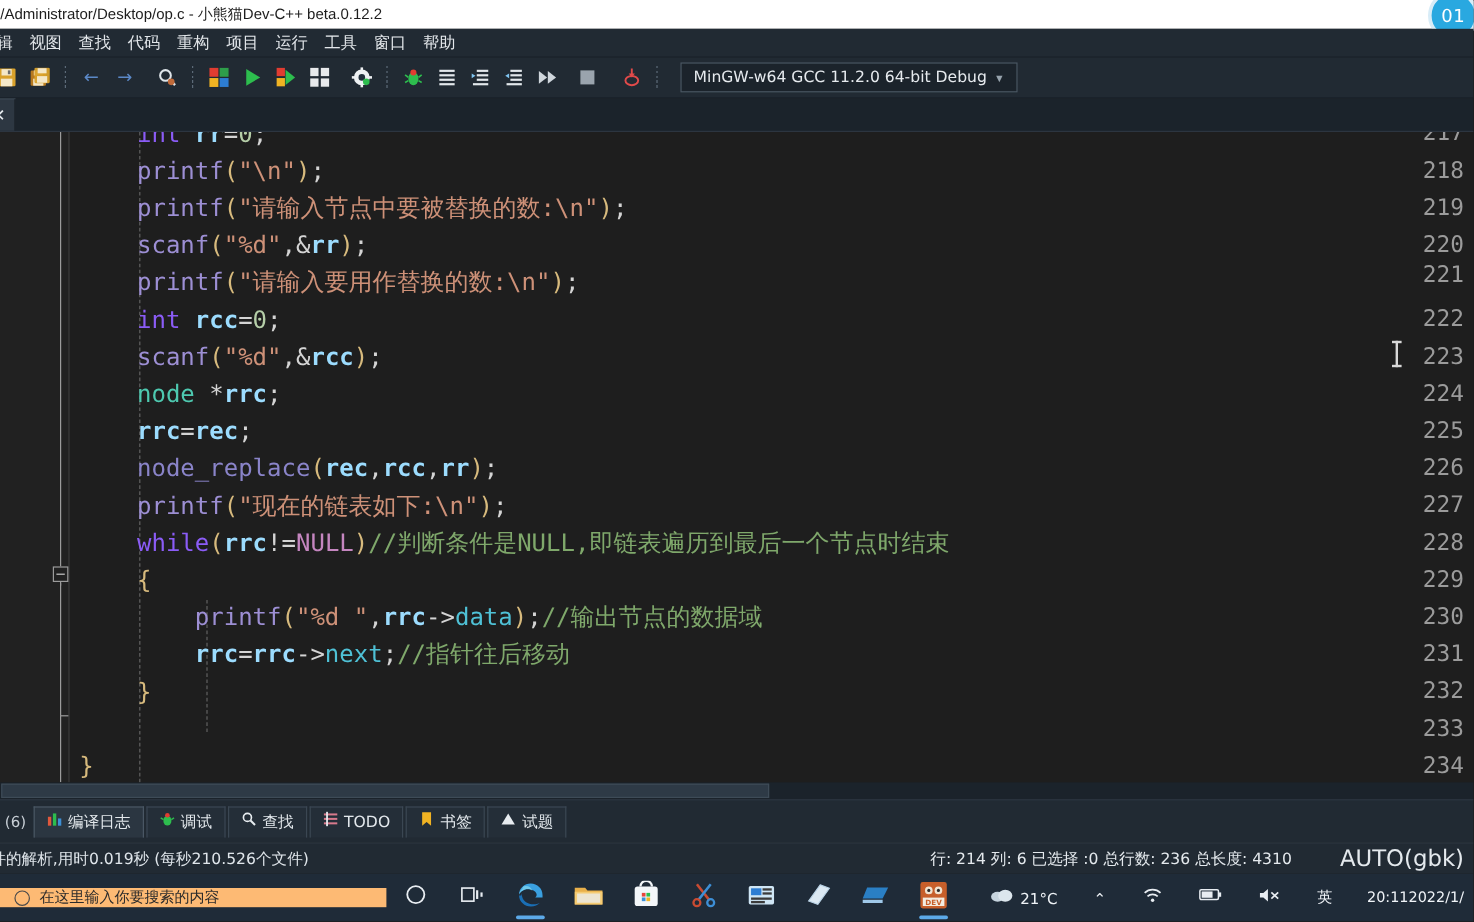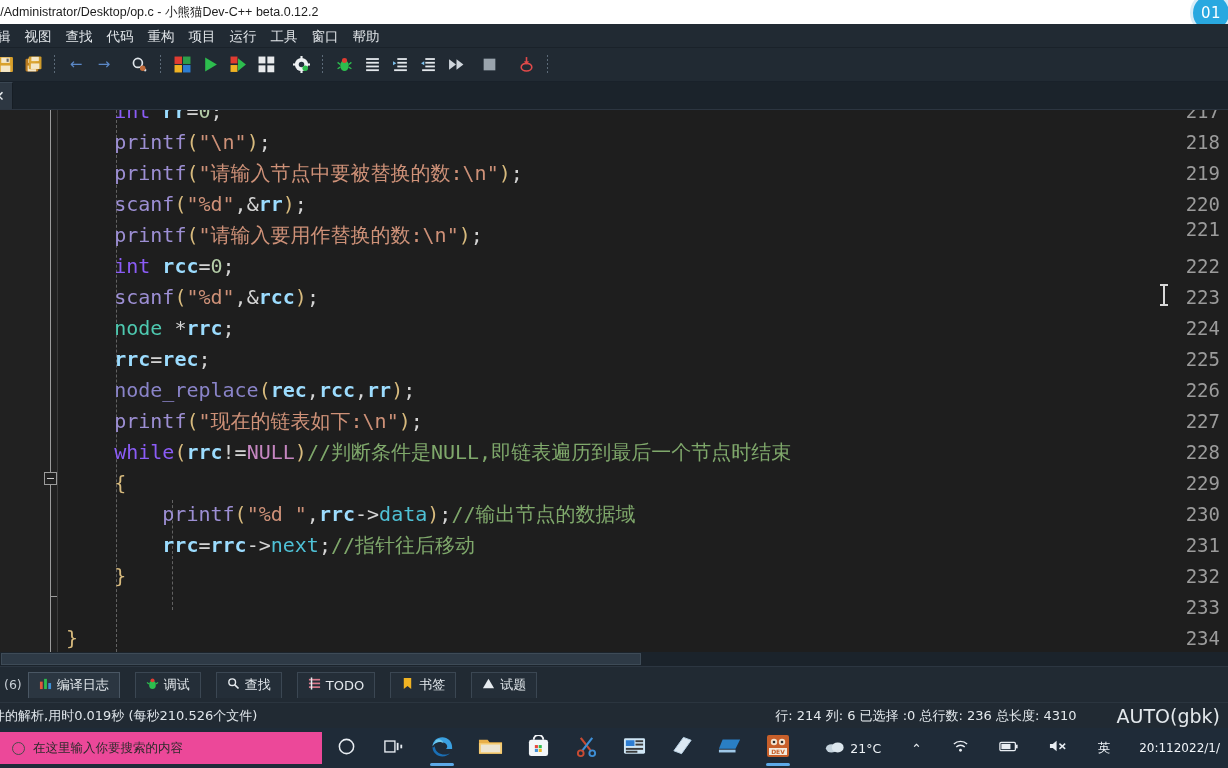--- a/index.html
+++ b/index.html
@@ -150,21 +150,21 @@
     position:absolute; left:0; top:666px; width:1228px; height:36px;
     background:#212a33; display:flex; align-items:center;
     border-top:1px solid #2c3641;
   }
   .panel-count {
     font-size:12.5px; color:#c7ced5; padding:0 6px 0 4px; white-space:nowrap;
     font-family:"DejaVu Sans",sans-serif;
   }
   .ptab {
     height:26px; display:flex; align-items:center; gap:5px; padding:0 10px;
-    border:1px solid #3b4753; border-bottom:none; margin-right:15px; background:#242e38;
+    border:1px solid #3b4753; border-bottom:none; margin-right:2px; background:#242e38;
   }
   .ptab.active { background:#2b3641; border-color:#4a5764; }
   .ptab-label { font-size:13px; color:#e3e8ec; white-space:nowrap;
     font-family:"DejaVu Sans",sans-serif; }
 
   
   .statusbar {
     position:absolute; left:0; top:702px; width:1228px; height:26px;
     background:#212a33; display:flex; align-items:center;
     border-top:1px solid #2b353f;
@@ -175,21 +175,21 @@
     font-family:"DejaVu Sans",sans-serif; }
   .status-enc { font-size:19px; color:#e4e9ed; white-space:nowrap;
     margin-left:40px; margin-right:8px; font-family:"DejaVu Sans",sans-serif; }
 
   
   .taskbar {
     position:absolute; left:0; top:728px; width:1228px; height:40px;
     background:#1f2b38; display:flex; align-items:center;
   }
   .tb-search {
-    width:322px; height:32px; background:#ec4899; margin-left:0px;
+    width:322px; height:16px; background:#fdba74; margin-left:0px;
     display:flex; align-items:center; gap:8px; padding:0 12px;
   }
   .tb-search-circle {
     width:13px; height:13px; border:1.6px solid #4a4a4a; border-radius:50%;
     flex:none;
   }
   .tb-search-text { font-size:12.5px; color:#2b2b2b; white-space:nowrap; }
   .tk-icon {
     width:48px; height:40px; display:flex; align-items:center; justify-content:center;
     position:relative;
@@ -399,20 +399,24 @@
         <svg width="17" height="17" viewBox="0 0 16 16">
           <ellipse cx="8" cy="10.5" rx="5" ry="3.6" fill="none" stroke="#e04a4a" stroke-width="1.5"></ellipse>
           <line x1="8" y1="1" x2="8" y2="7" stroke="#e04a4a" stroke-width="1.5"></line>
           <polygon points="5.6,5 10.4,5 8,8" fill="#e04a4a"></polygon>
         </svg>
       </span>
     </div>
 
     <div class="tb-sep"></div>
 
+    <div class="combo">
+      <span class="combo-label">MinGW-w64 GCC 11.2.0 64-bit Debug</span>
+      <span class="combo-caret">▼</span>
+    </div>
   </div>
 
   <div class="tabstrip">
     <div class="edtab">
       <span class="edtab-label"></span>
       <span class="edtab-close">✕</span>
     </div>
   </div>
 
   <div class="editor">

